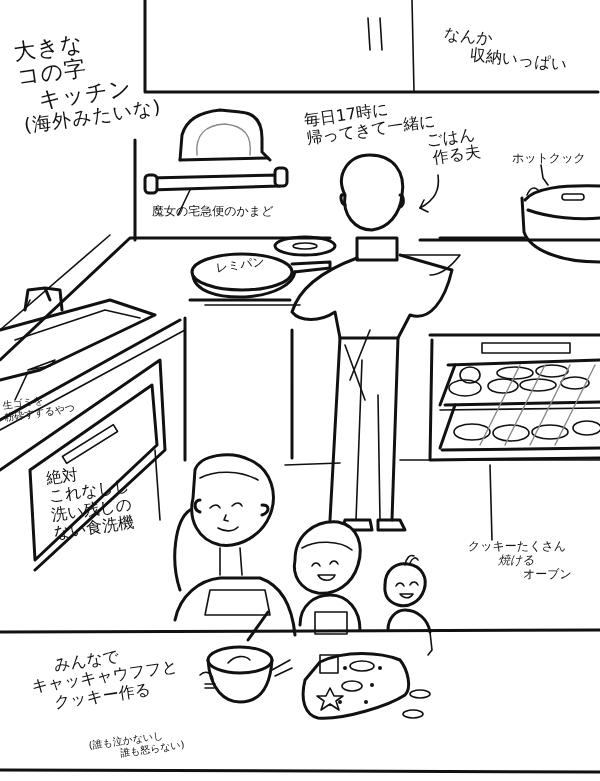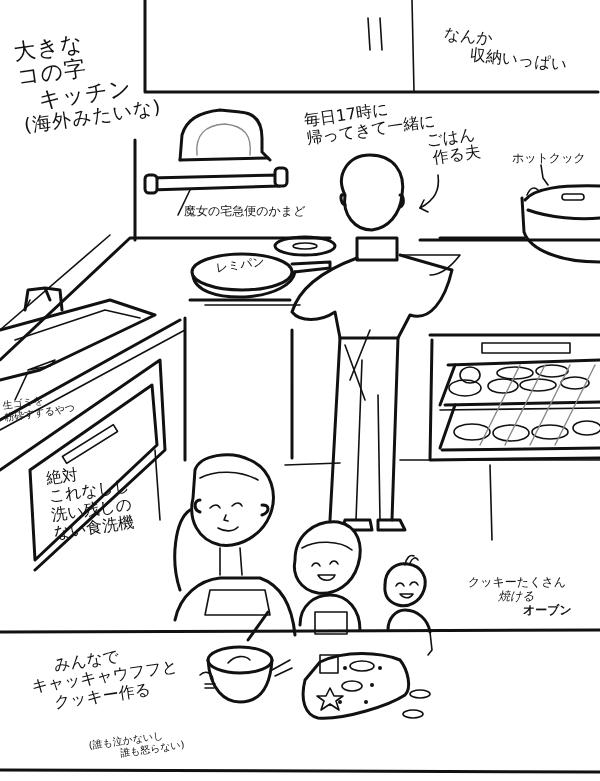--- a/index.html
+++ b/index.html
@@ -223,21 +223,21 @@
     <span style="padding-left:28px;">収納いっぱい</span>
   </div>
 
   <div class="note n-md rot-l" style="left:303px; top:112px;">
     <span>毎日17時に</span>
     <span>帰ってきて一緒に</span>
     <span style="padding-left:118px;">ごはん</span>
     <span style="padding-left:122px;">作る夫</span>
   </div>
 
-  <div class="note n-sm" style="left:152px; top:205px;margin-left:32px;">
+  <div class="note n-sm" style="left:152px; top:205px;">
     <span>魔女の宅急便のかまど</span>
   </div>
 
   <div class="note n-sm" style="left:512px; top:152px;">
     <span>ホットクック</span>
   </div>
 
   <div class="note n-sm rot-l" style="left:215px; top:262px;">
     <span>レミパン</span>
   </div>
@@ -247,24 +247,24 @@
     <span>粉砕すするやつ</span>
   </div>
 
   <div class="note n-md rot-l" style="left:45px; top:470px;">
     <span>絶対</span>
     <span>これなしし</span>
     <span>洗い残しの</span>
     <span>ない食洗機</span>
   </div>
 
-  <div class="note n-sm" style="left:468px; top:540px;margin-top:36px;">
+  <div class="note n-sm" style="left:468px; top:540px;">
     <span>クッキーたくさん</span>
     <span style="padding-left:30px;font-style:italic;">焼ける</span>
-    <span style="padding-left:55px;font-weight:bold;">オーブン</span>
+    <span style="padding-left:55px;">オーブン</span>
   </div>
 
   <div class="note n-md rot-l" style="left:28px; top:660px;">
     <span style="padding-left:25px;">みんなで</span>
     <span>キャッキャウフフと</span>
     <span style="padding-left:20px;">クッキー作る</span>
   </div>
 
   <div class="note n-xs rot-l" style="left:88px; top:740px;">
     <span>(誰も泣かないし</span>

